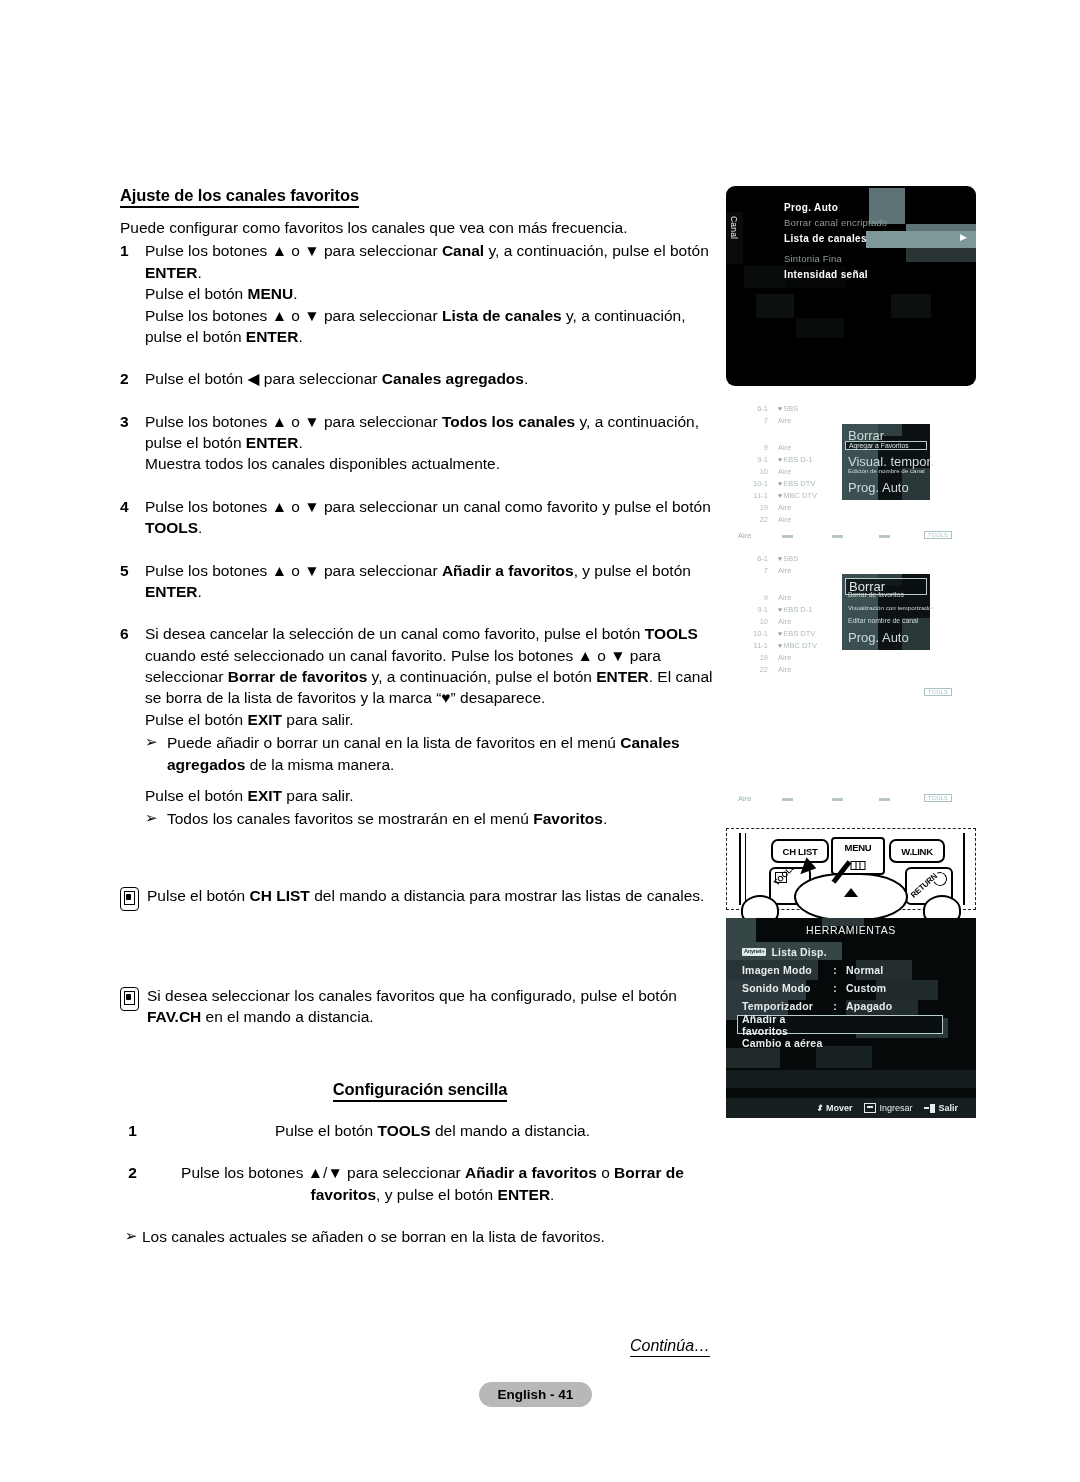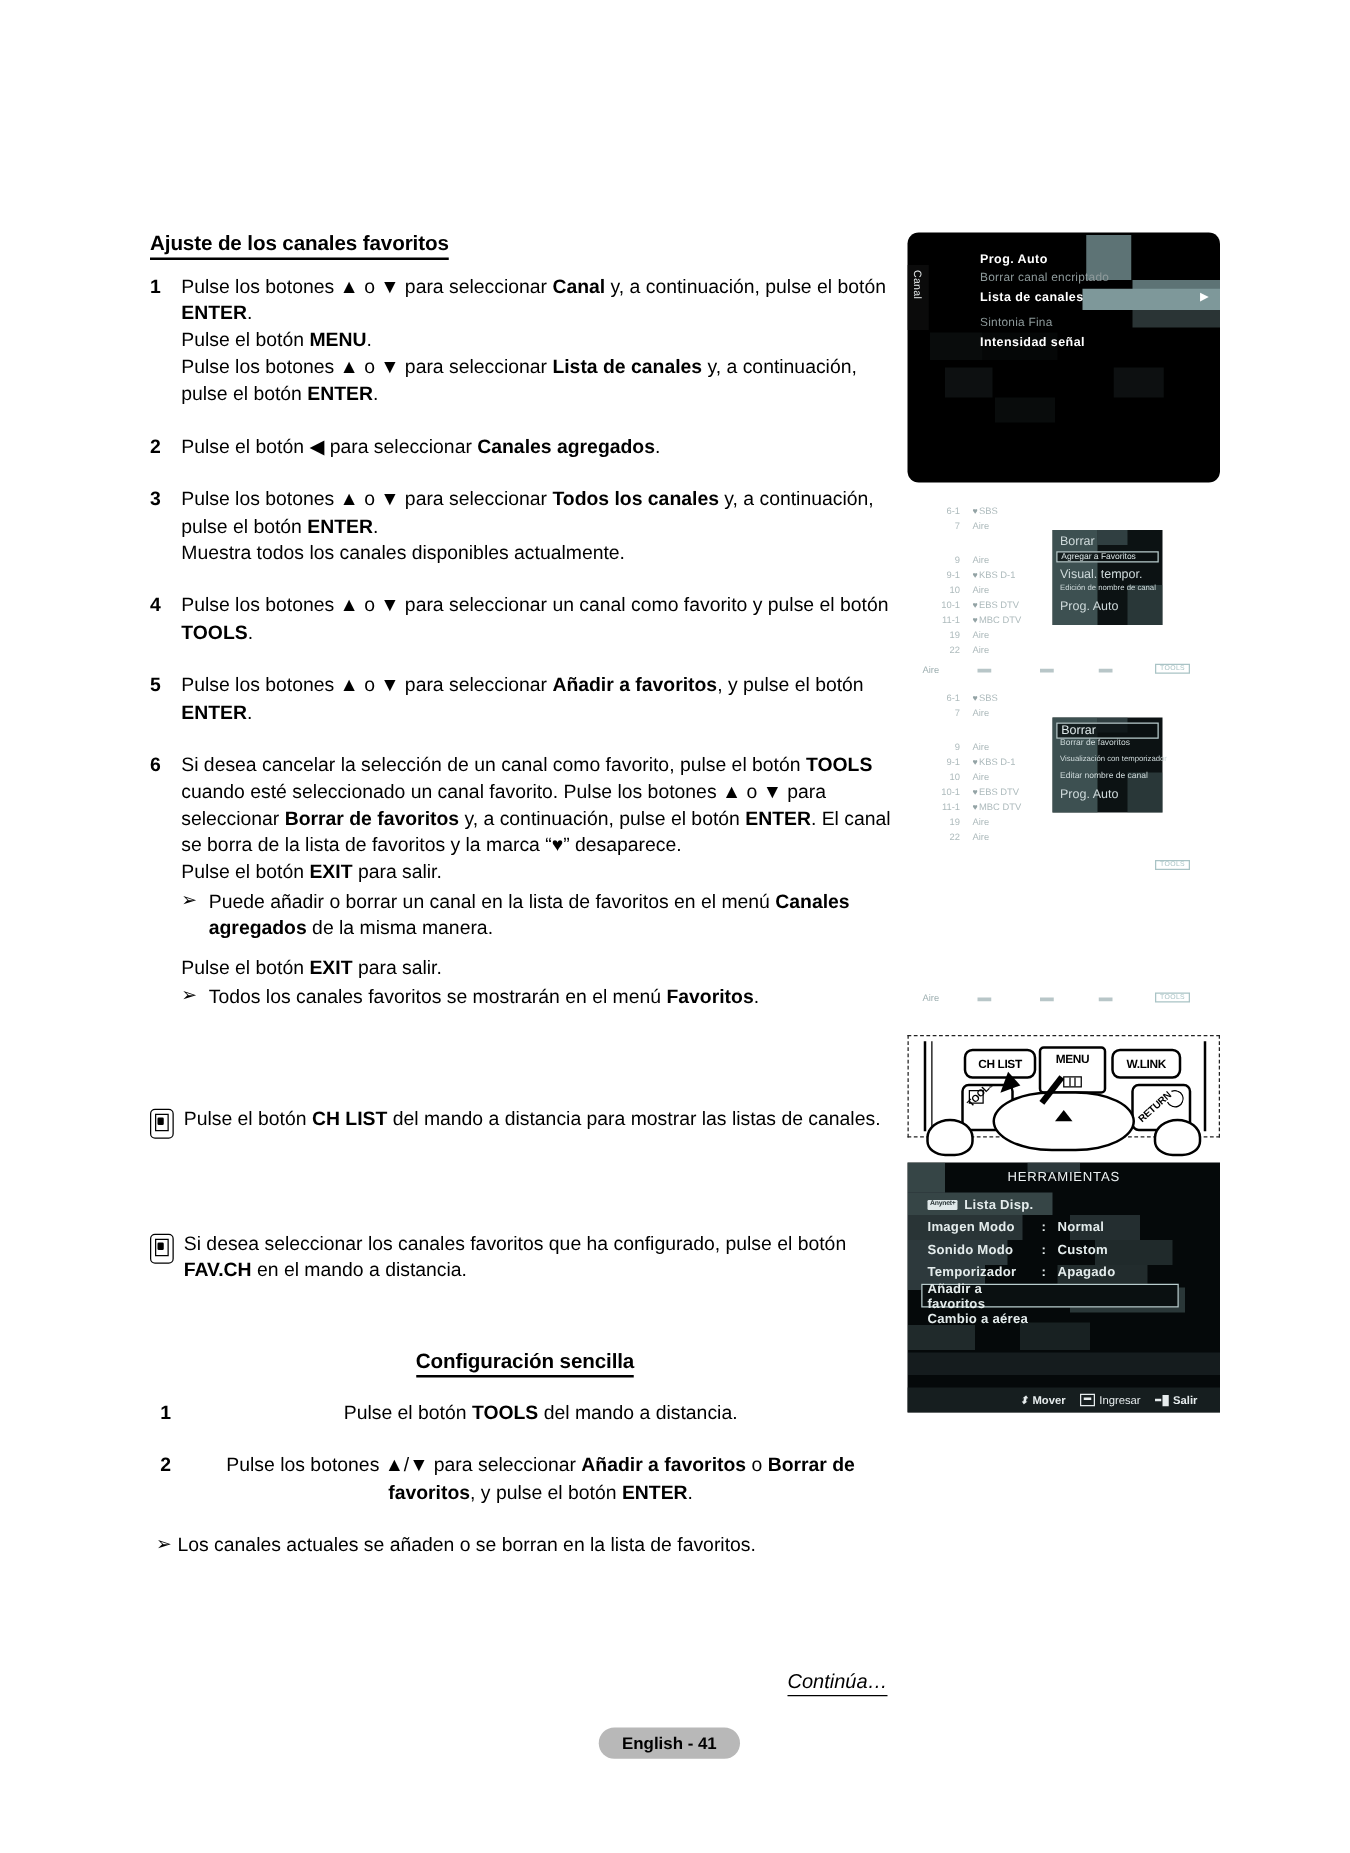--- a/index.html
+++ b/index.html
@@ -77,21 +77,21 @@
     position:absolute;font-size:7.5px;color:#aebbbd;text-align:right;width:24px;
   }
   .chlist .cname{
     position:absolute;left:54px;font-size:7.5px;color:#aebbbd;white-space:nowrap;
   }
   .chlist .heart{color:#93a3a5;font-size:7px;margin-right:1px;}
   .chlist .pop{
     position:absolute;background:#0c1213;
   }
   .chlist .pop .pi{
-    position:absolute;left:6px;font-size:10px;color:#cfdadb;white-space:nowrap;
+    position:absolute;left:6px;font-size:13px;color:#cfdadb;white-space:nowrap;
   }
   .chlist .pop .pi.sel{
     left:3px;right:3px;border:1px solid #b9cccd;padding:0 3px;
     color:#dde7e8;background:rgba(10,16,17,.8);
   }
   .chlist .pop .shade{position:absolute;background:#4e6567;opacity:.85;}
   .chlist .bar{
     position:absolute;left:0;right:0;font-size:7.5px;color:#9fb0b2;
   }
   .chlist .bar .lbl{position:absolute;left:14px;}
@@ -226,20 +226,21 @@
     justify-content:center;font-size:13.5px;font-weight:bold;color:#000;
   }
 </style>
 </head>
 <body>
 
 <div class="page">
 
   <div class="col-text">
     <h2 class="sec">Ajuste de los canales favoritos</h2>
+    <p class="lead">Puede configurar como favoritos los canales que vea con más frecuencia.</p>
     <div id="steps-host">
         <div class="step">
           <span class="num">1</span>
           <span class="body">
             <span style="display:block">Pulse los botones ▲ o ▼ para seleccionar <b>Canal</b> y, a continuación, pulse el botón <b>ENTER</b>.</span>
             <span style="display:block">Pulse el botón <b>MENU</b>.</span>
             <span style="display:block">Pulse los botones ▲ o ▼ para seleccionar <b>Lista de canales</b> y, a continuación, pulse el botón <b>ENTER</b>.</span>
           </span>
         </div>
         <div class="gap"></div>
@@ -460,21 +461,21 @@
       <div class="wheel"></div>
       <div class="wheel-up"></div>
       <div class="wheel-l"></div>
       <div class="wheel-r"></div>
 
       <div class="cursor-tail" style="left:112px;top:30px;height:26px;transform:rotate(38deg);"></div>
       <div class="cursor" style="left:76px;top:30px;transform:rotate(20deg);"></div>
     </div>
 
 
-    <div class="tools-osd" style="margin-top:20px;">
+    <div class="tools-osd" style="margin-top:8px;">
       <div class="blk" style="left:0;top:0;width:30px;height:24px;opacity:.55;"></div>
       <div class="blk" style="left:96px;top:0;width:42px;height:8px;opacity:.45;"></div>
       <div class="blk" style="left:0;top:24px;width:116px;height:18px;opacity:.55;"></div>
       <div class="blk" style="left:0;top:42px;width:92px;height:20px;opacity:.4;"></div>
       <div class="blk" style="left:130px;top:42px;width:56px;height:20px;opacity:.35;"></div>
       <div class="blk" style="left:0;top:62px;width:80px;height:20px;opacity:.45;"></div>
       <div class="blk" style="left:150px;top:62px;width:62px;height:20px;opacity:.3;"></div>
       <div class="blk" style="left:0;top:82px;width:62px;height:20px;opacity:.45;"></div>
       <div class="blk" style="left:120px;top:82px;width:72px;height:20px;opacity:.32;"></div>
       <div class="blk" style="left:130px;top:100px;width:92px;height:20px;opacity:.42;"></div>

